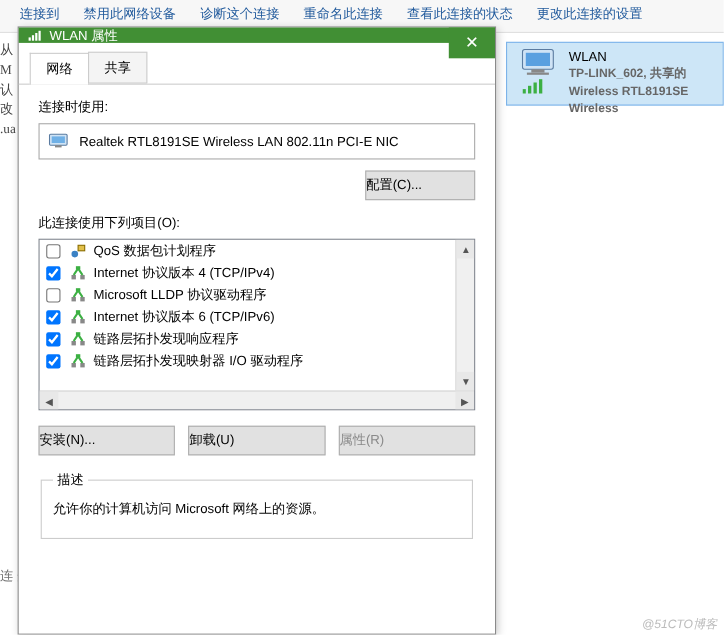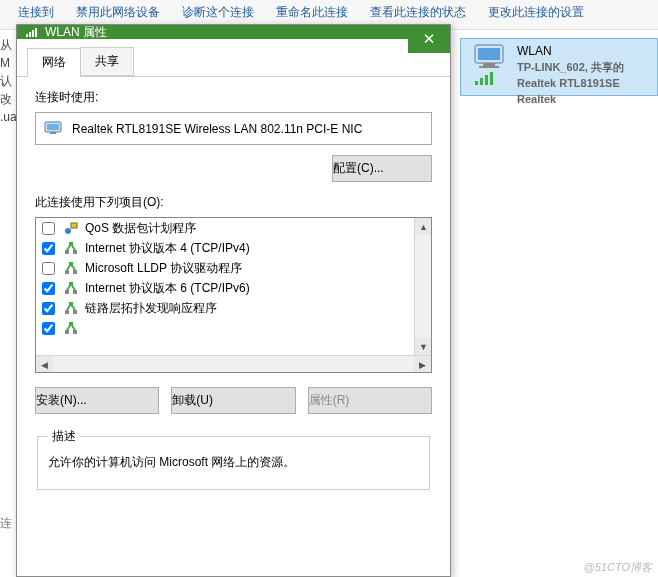--- a/index.html
+++ b/index.html
@@ -1,20 +1,20 @@
 <!DOCTYPE html>
 <html><head>
 <meta charset="utf-8">
 <style>
   * { box-sizing: border-box; font-family: "Microsoft YaHei", "Segoe UI", Tahoma, sans-serif; }
   body { margin: 0; width: 658px; height: 577px; background: #fff; overflow: hidden; position: relative; font-size: 12px; }
   .toolbar-bg { position: absolute; top: 0; left: 0; right: 0; height: 30px; background: #f7f7f7; border-bottom: 1px solid #e0e0e0; }
   .toolbar-items { position: absolute; top: 4px; left: 18px; display: flex; gap: 22px; color: #215a9c; }
   .toolbar-items span { cursor: default; }
-  .left-strip { position: absolute; left: 0; top: 30px; width: 15px; color: #444; line-height: 18px; padding-top: 6px; font-size: 12px; }
+  .left-strip { position: absolute; left: 0; top: 30px; width: 15px; color: #444; line-height: 18px; padding-top: 6px; font-size: 12px; font-family: Liberation Serif, serif; }
 
   .adapter-card { position: absolute; top: 38px; left: 460px; width: 198px; height: 58px; border: 1px solid #7eb4ea; background: #cde6f7; padding: 4px 6px; display: flex; gap: 6px; }
   .adapter-icon { width: 44px; display:flex; flex-direction:column; align-items:center; }
   .adapter-text { flex:1; line-height: 16px; }
   .adapter-title { color: #000; }
   .adapter-sub { color: #666; font-size: 11px; font-weight: bold; }
 
   .dialog { position: absolute; top: 24px; left: 16px; width: 435px; height: 553px; background: #fff; border: 1px solid #8a8a8a; box-shadow: 2px 2px 8px rgba(0,0,0,0.25); display: flex; flex-direction: column; }
   .titlebar { height: 14px; background: #418f34; color: #fff; display: flex; align-items: center; padding-left: 8px; position: relative; }
   .titlebar .icon { width: 14px; height: 14px; margin-right: 6px; }
@@ -79,21 +79,21 @@
     <svg width="28" height="16" viewBox="0 0 28 16">
         <rect x="0" y="10" width="3" height="4" fill="#3cb043"></rect>
         <rect x="5" y="7" width="3" height="7" fill="#3cb043"></rect>
         <rect x="10" y="4" width="3" height="10" fill="#3cb043"></rect>
         <rect x="15" y="1" width="3" height="13" fill="#3cb043"></rect>
       </svg>
   </div>
   <div class="adapter-text">
     <div class="adapter-title">WLAN</div>
     <div class="adapter-sub">TP-LINK_602, 共享的</div>
-    <div class="adapter-sub">Realtek RTL8191SE Realtek</div>
+    <div class="adapter-sub">Wireless RTL8191SE Wireless</div>
   </div>
 </div>
 
 <div class="dialog">
   <div class="titlebar">
     <span class="icon">
       <svg width="14" height="14" viewBox="0 0 14 14">
           <rect x="1" y="9" width="2" height="3" fill="#fff"></rect>
           <rect x="4" y="7" width="2" height="5" fill="#fff"></rect>
           <rect x="7" y="5" width="2" height="7" fill="#fff"></rect>
@@ -179,20 +179,21 @@
             <span>链路层拓扑发现响应程序</span>
           </div>
           <div class="list-item">
             <input type="checkbox" checked="" style="">
             <span class="item-icon"><svg width="16" height="16">
                 <rect x="2" y="10" width="4" height="4" fill="#888"></rect>
                 <rect x="10" y="10" width="4" height="4" fill="#888"></rect>
                 <path d="M4 10 L8 4 L12 10" stroke="#3cb043" stroke-width="2" fill="none"></path>
                 <rect x="6" y="2" width="4" height="3" fill="#3cb043"></rect>
               </svg></span>
+            <span>链路层拓扑发现映射器 I/O 驱动程序</span>
           </div>
         </div>
       <div class="scroll-v">
         <div class="scroll-btn">▲</div>
         <div class="scroll-btn" style="position:absolute;bottom:0;">▼</div>
       </div>
       <div class="scroll-h">
         <div class="scroll-btn">◀</div>
         <div class="scroll-btn">▶</div>
       </div>

